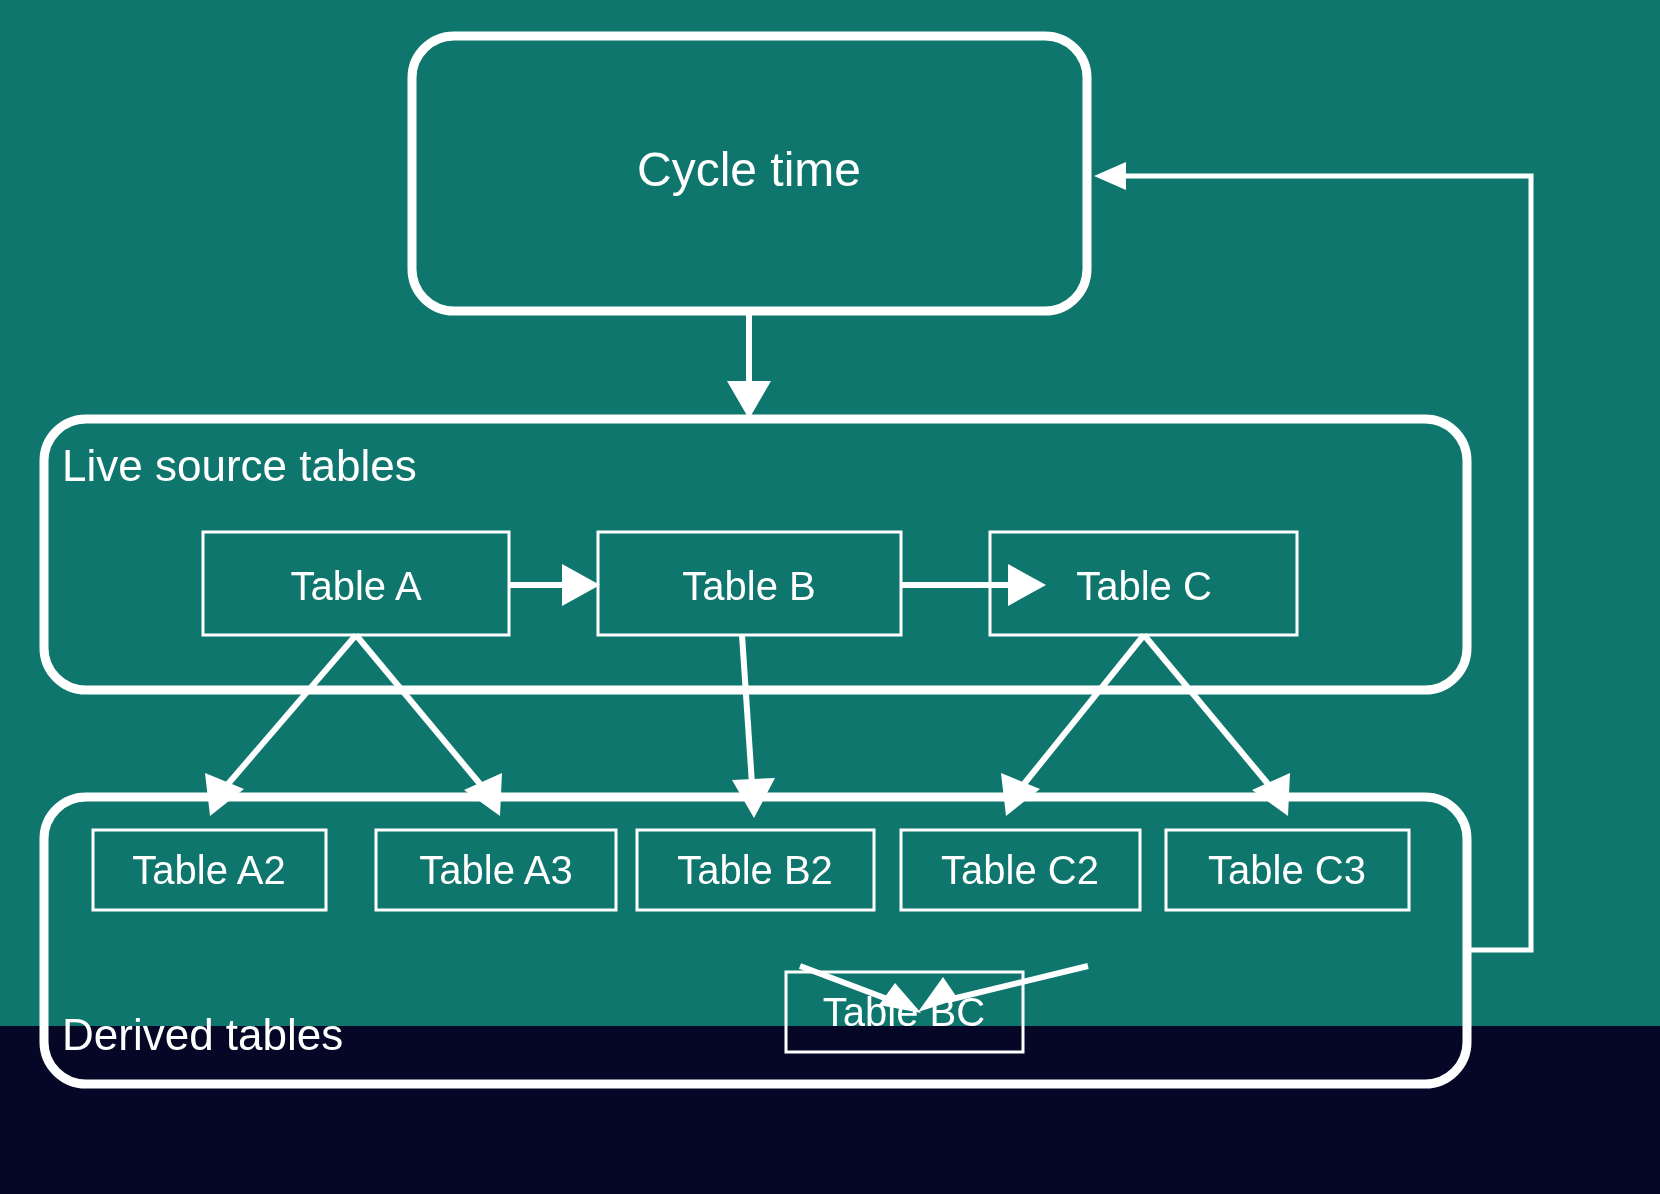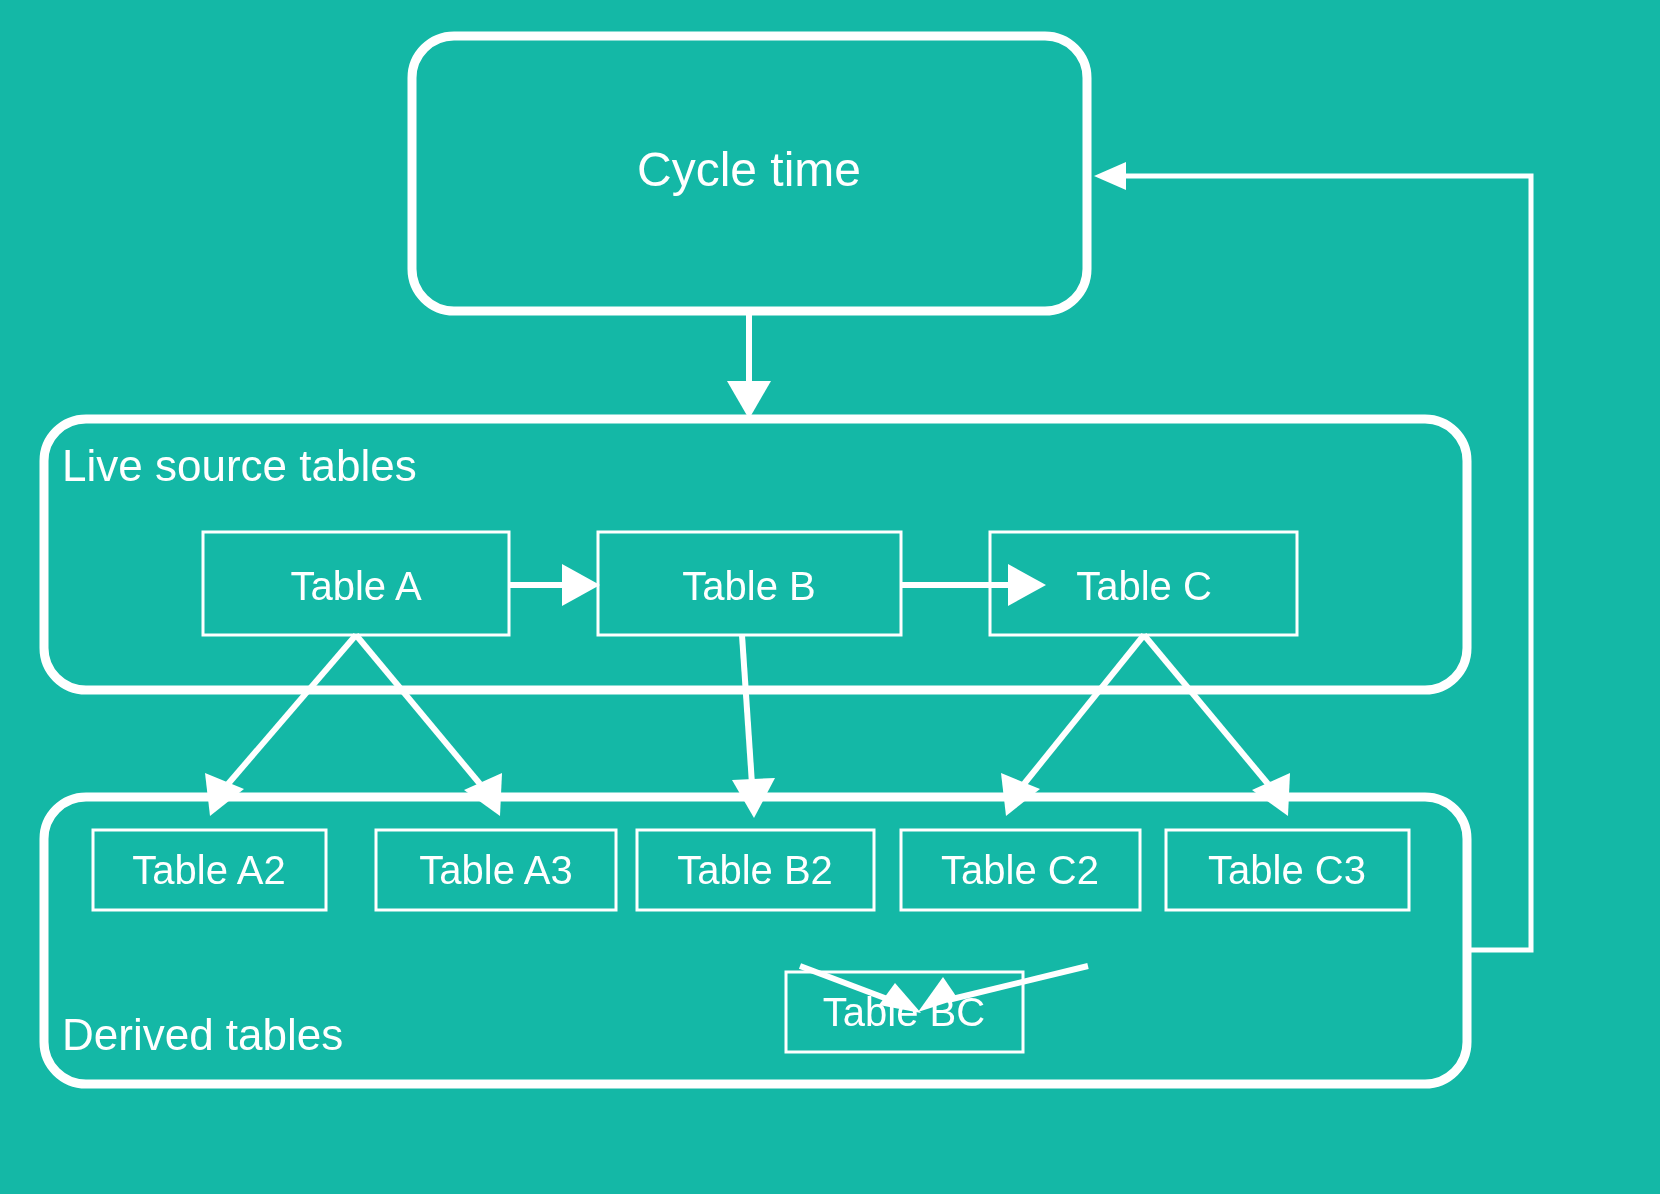--- a/index.html
+++ b/index.html
@@ -9,22 +9,22 @@
   }
   body {
     width: 1660px;
     height: 1194px;
     overflow: hidden;
     font-family: "Liberation Sans", sans-serif;
   }
   #diagram-root {
     position: relative;
     width: 1660px;
-    height: 1194px;
-    background: #14b8a6;
+    height: 1026px;
+    background: #0f766e;
   }
   svg.diagram {
     display: block;
     width: 1660px;
     height: 1194px;
   }
   .grp-rect {
     fill: none;
     stroke: #ffffff;
     stroke-width: 9;

